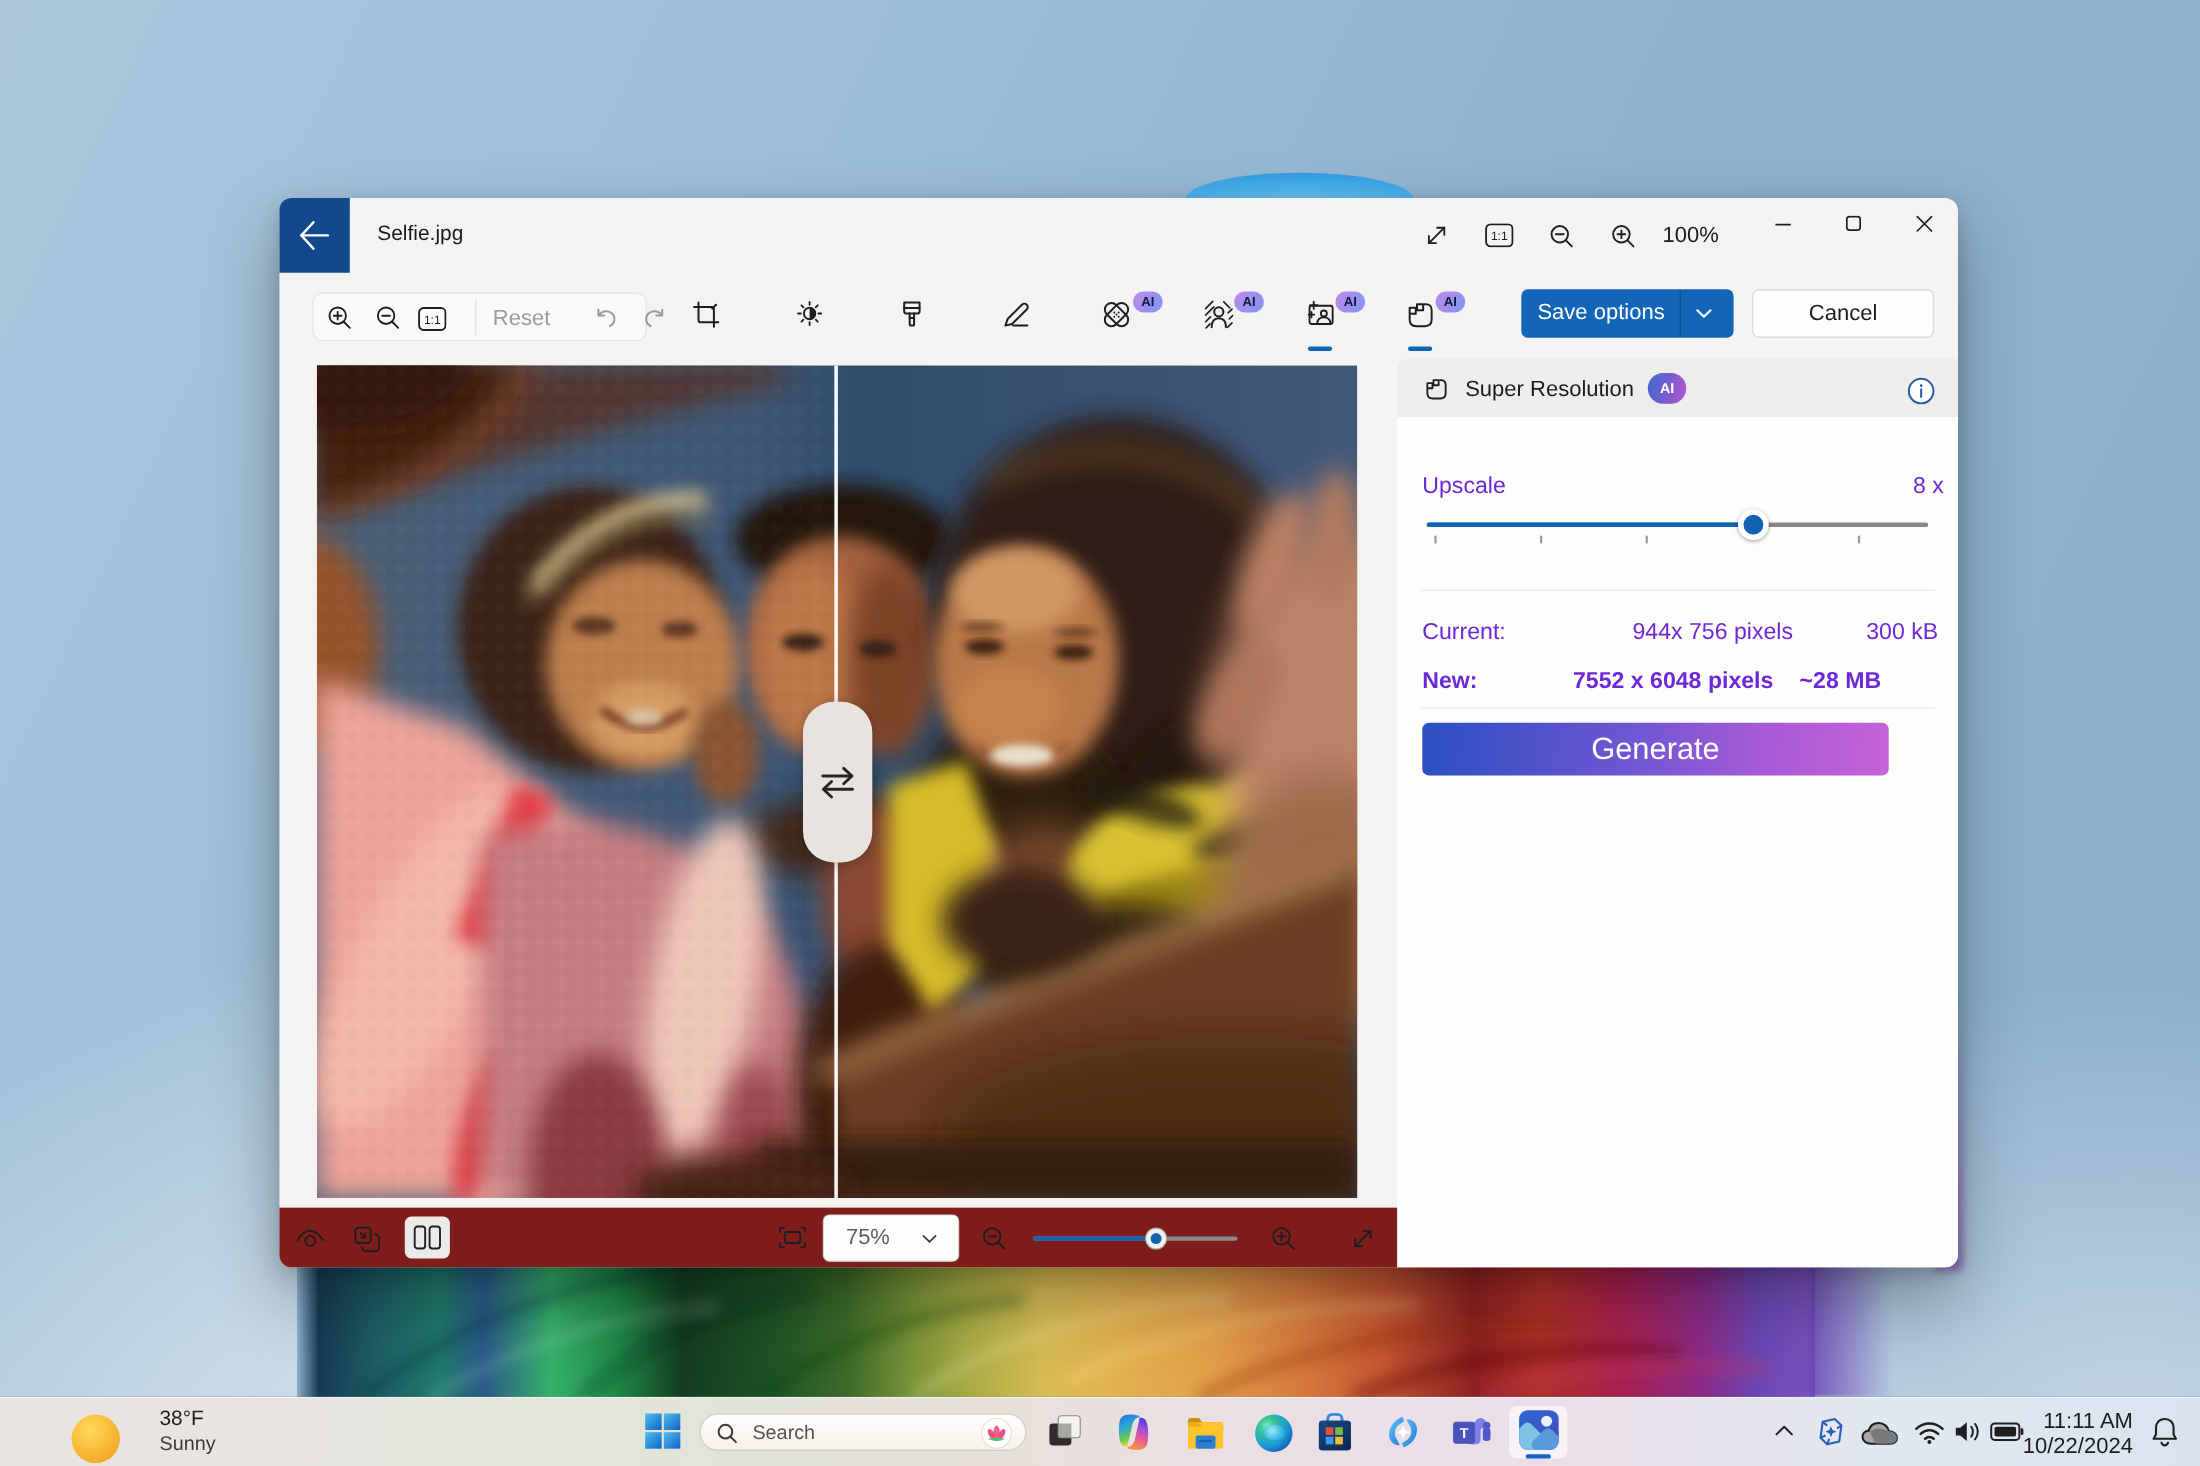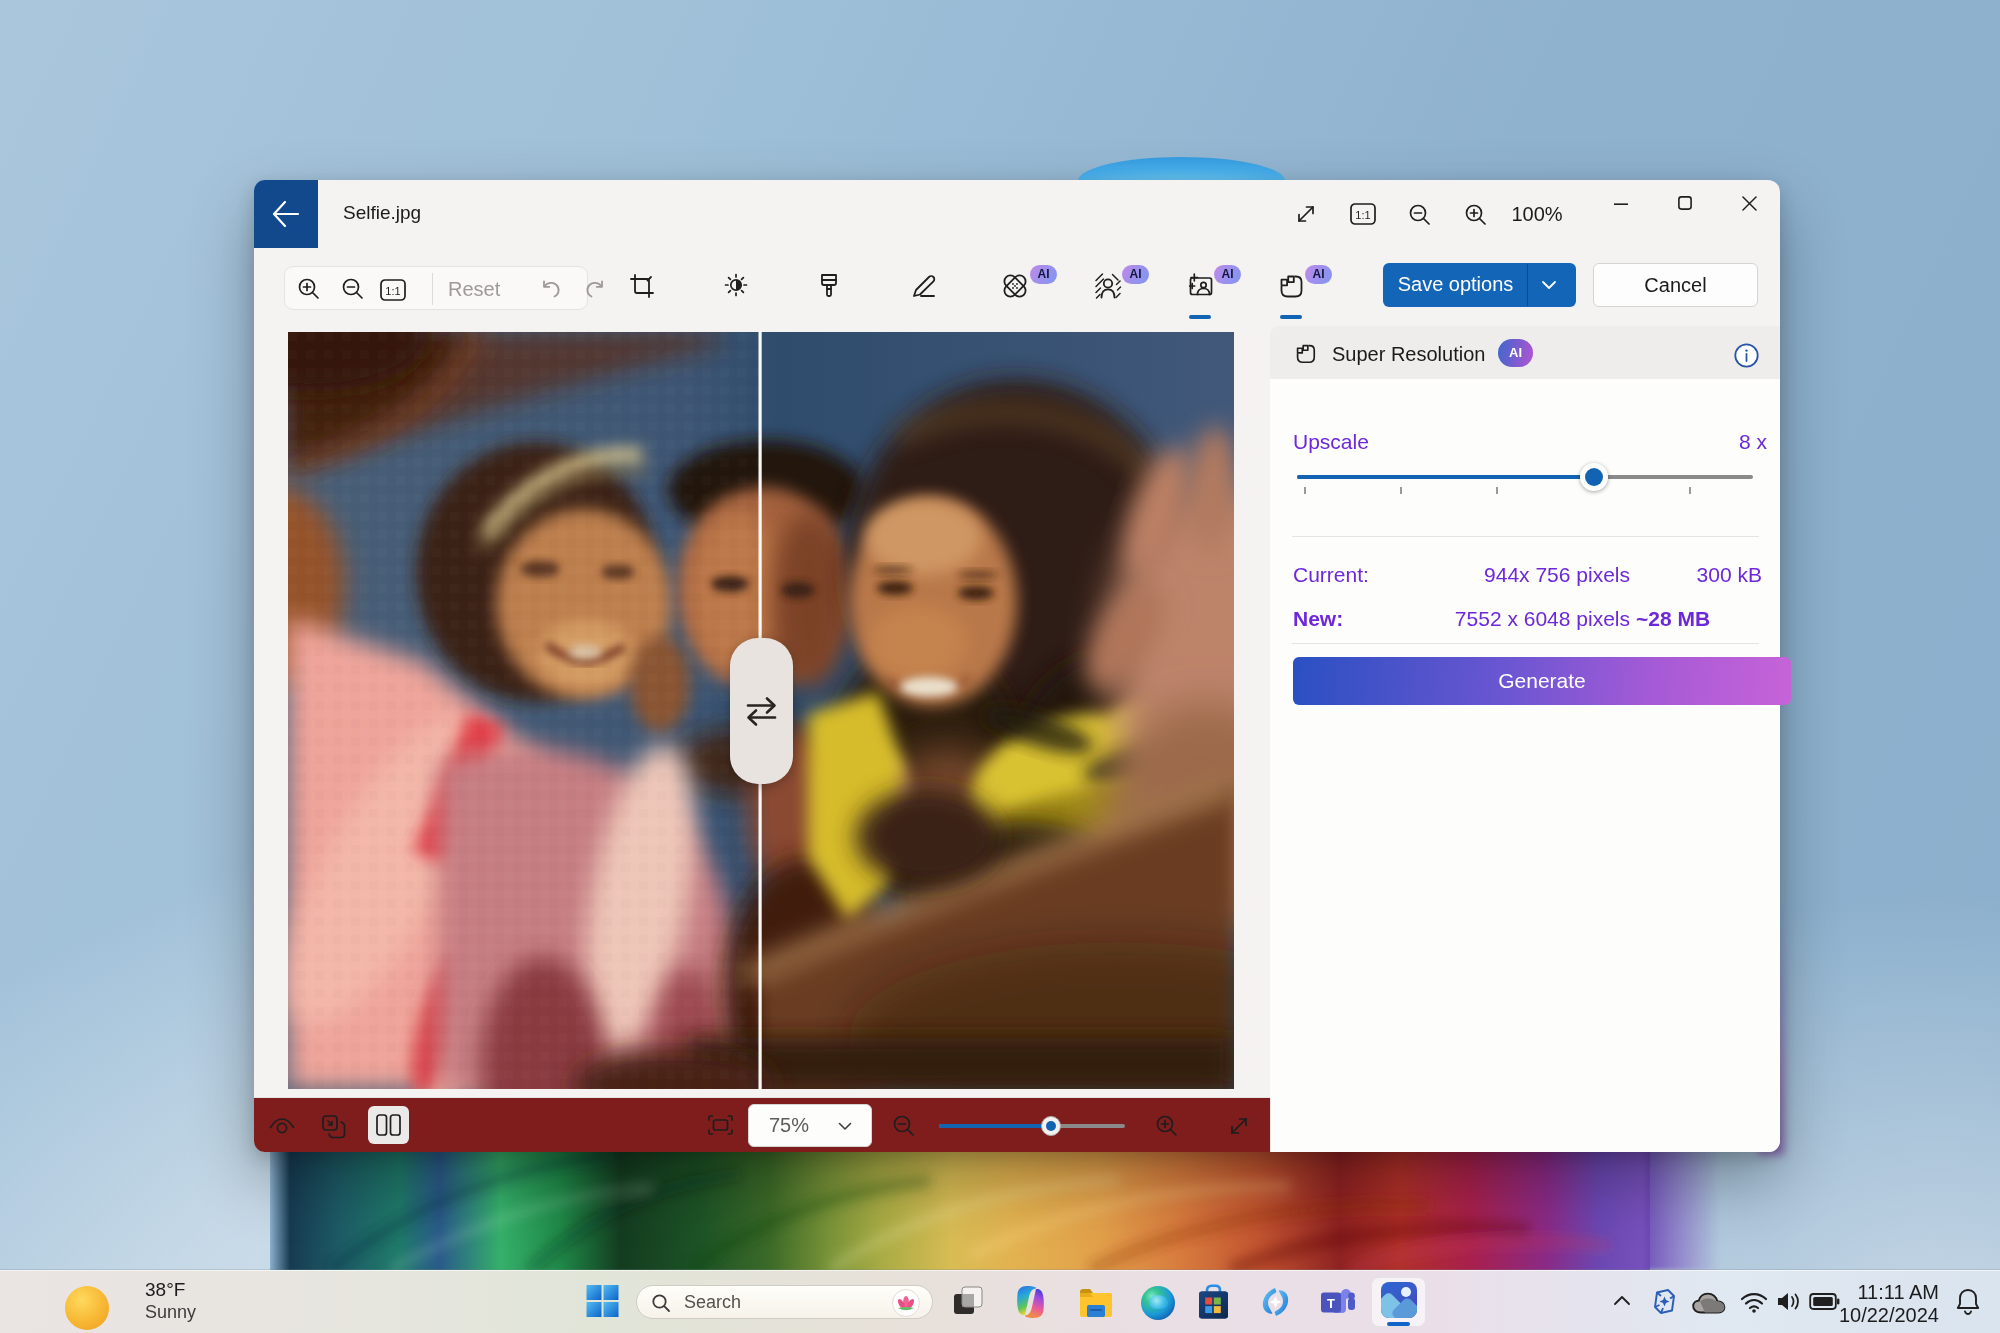--- a/index.html
+++ b/index.html
@@ -346,25 +346,25 @@
       <div class="abs" style="left:419px; top:108px; width:1.5px; height:7px; background:#9a9a9a;"></div>
       <div class="abs" style="left:310px; top:84px; width:28px; height:28px; border-radius:50%; background:#ffffff; box-shadow:0 1px 4px rgba(0,0,0,0.35);"></div>
       <div class="abs" style="left:315px; top:89px; width:18px; height:18px; border-radius:50%; background:#1264b2;"></div>
 
       <div class="abs" style="left:22px; top:157px; width:467px; height:1px; background:#e6e4e2;"></div>
 
       <div class="ptxt" style="left:23px; top:184px; font-size:21px;">Current:</div>
       <div class="ptxt" style="left:180px; top:184px; width:180px; text-align:right; font-size:21px;">944x 756 pixels</div>
       <div class="ptxt" style="left:380px; top:184px; width:112px; text-align:right; font-size:21px;">300 kB</div>
       <div class="ptxt" style="left:23px; top:228px; font-size:21px; font-weight:bold;">New:</div>
-      <div class="ptxt" style="left:160px; top:228px; width:200px; text-align:right; font-size:21px; font-weight:normal;">7552 x 6048 pixels</div>
+      <div class="ptxt" style="left:160px; top:228px; width:200px; font-size:21px; font-weight:bold;">7552 x 6048 pixels</div>
       <div class="ptxt" style="left:366px; top:228px; width:120px; text-align:left; font-size:21px; font-weight:bold;">~28 MB</div>
       <div class="abs" style="left:22px; top:264px; width:467px; height:1px; background:#e6e4e2;"></div>
 
-      <div class="abs" style="left:23px; top:278px; width:498px; height:48px; border-radius:6px; background:linear-gradient(95deg,#2a50c2 0%,#6f56d2 45%,#a55ad6 72%,#c763d8 100%); color:#ffffff; font-size:21px; text-align:center; line-height:48px;">Generate</div>
+      <div class="abs" style="left:23px; top:278px; width:424px; height:48px; border-radius:6px; background:linear-gradient(95deg,#2a50c2 0%,#6f56d2 45%,#a55ad6 72%,#c763d8 100%); color:#ffffff; font-size:28px; text-align:center; line-height:48px;">Generate</div>
     </div>
 
     <div class="abs" style="left:1016px; top:918px; width:1px; height:54px; background:#e8e6e4;"></div>
     <div id="bottombar">
       <svg class="ico" style="left:14px; top:16px;" width="28" height="24" viewBox="0 0 28 24">
           <g stroke="#1e1e1e" stroke-width="1.7" fill="none" stroke-linecap="round">
             <path d="M2.5 13.5 C6 7.5 9.7 5 14 5 C18.3 5 22 7.5 25.5 13.5"></path>
             <circle cx="14" cy="14" r="4.6"></circle>
           </g>
         </svg>

